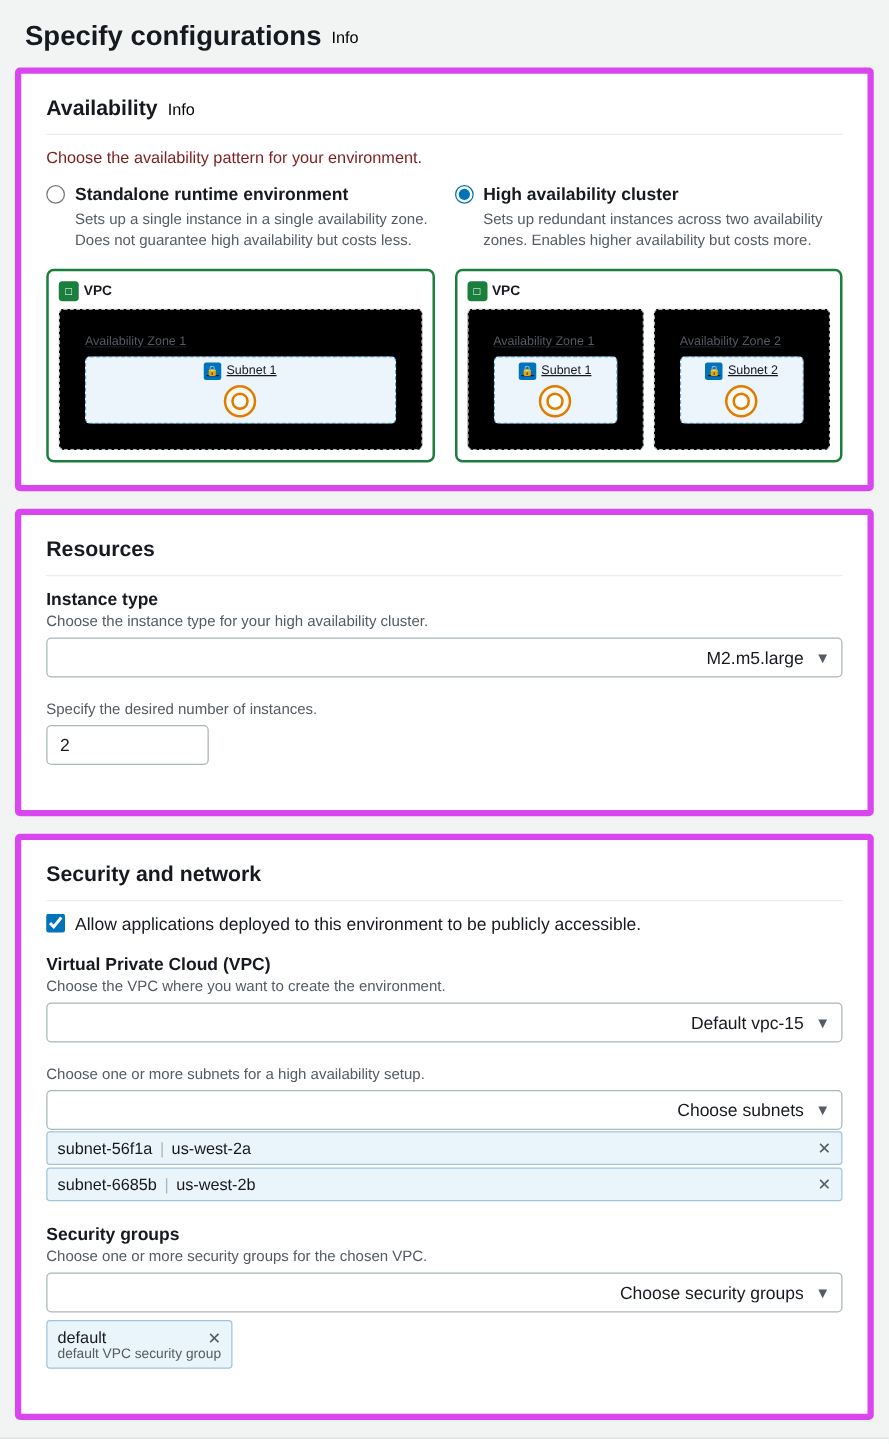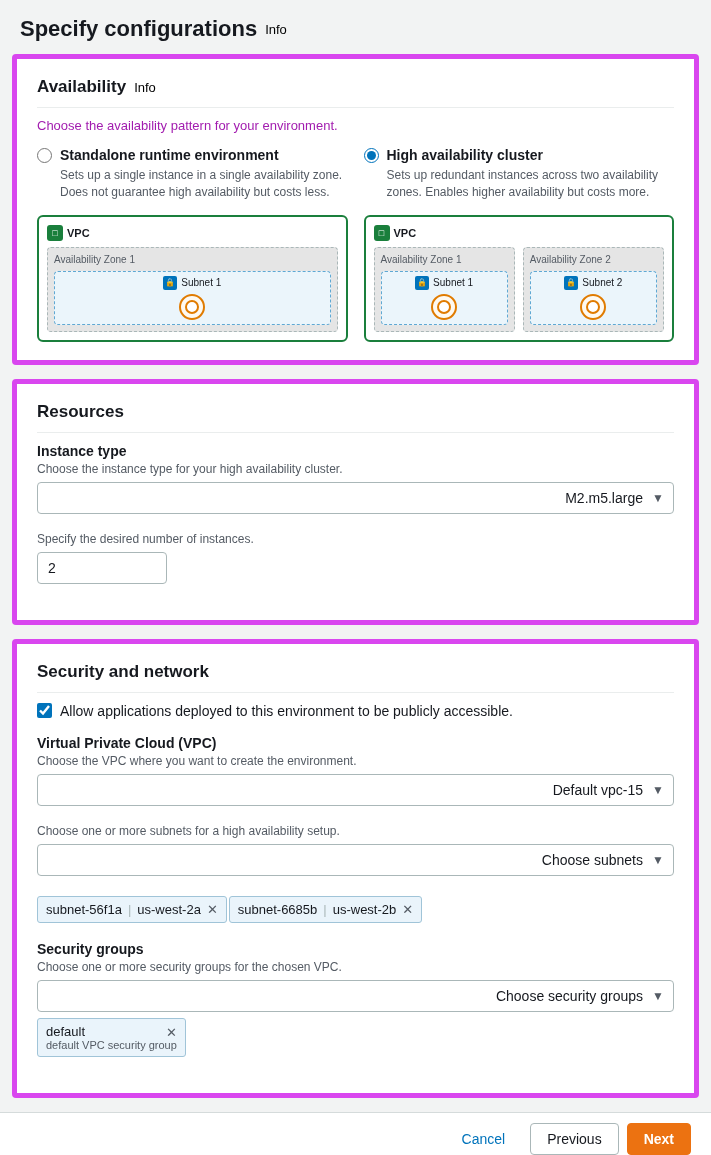--- a/index.html
+++ b/index.html
@@ -49,21 +49,21 @@
       padding-bottom: 10px;
       border-bottom: 1px solid #eaeded;
     }
     .section-title {
       font-size: 17px;
       font-weight: 700;
       color: #16191f;
     }
     .section-description {
       font-size: 13px;
-      color: #a21caf;
+      color: #7f1d1d;
       margin-bottom: 14px;
       margin-top: 6px;
     }
     .availability-options {
       display: flex;
       gap: 16px;
       margin-top: 10px;
     }
     .availability-option {
       flex: 1;
@@ -120,22 +120,23 @@
       font-size: 9px;
     }
     .az-container {
       display: flex;
       gap: 8px;
     }
     .az-box {
       flex: 1;
       border: 1.5px dashed #aab7b8;
       border-radius: 4px;
-      padding: 6px;
-      background: #e5e5e5;
+      padding: 20px;
+      background: #000000;
+      text-decoration: underline;
     }
     .az-label {
       font-size: 10px;
       color: #545b64;
       margin-bottom: 6px;
     }
     .subnet-box {
       border: 1.5px dashed #5fa8d3;
       border-radius: 4px;
       padding: 4px;
@@ -237,22 +238,23 @@
       accent-color: #0073bb;
       width: 15px;
       height: 15px;
     }
     .checkbox-label {
       font-size: 14px;
       color: #16191f;
     }
     .chips-container {
       display: flex;
+      flex-direction: column;
       gap: 2px;
-      margin-top: 20px;
+      margin-top: 1px;
     }
     .chip-row {
       display: flex;
       align-items: center;
       background: #eaf4fb;
       border: 1px solid #a0c4d8;
       border-radius: 3px;
       padding: 5px 8px;
       font-size: 13px;
       color: #16191f;

